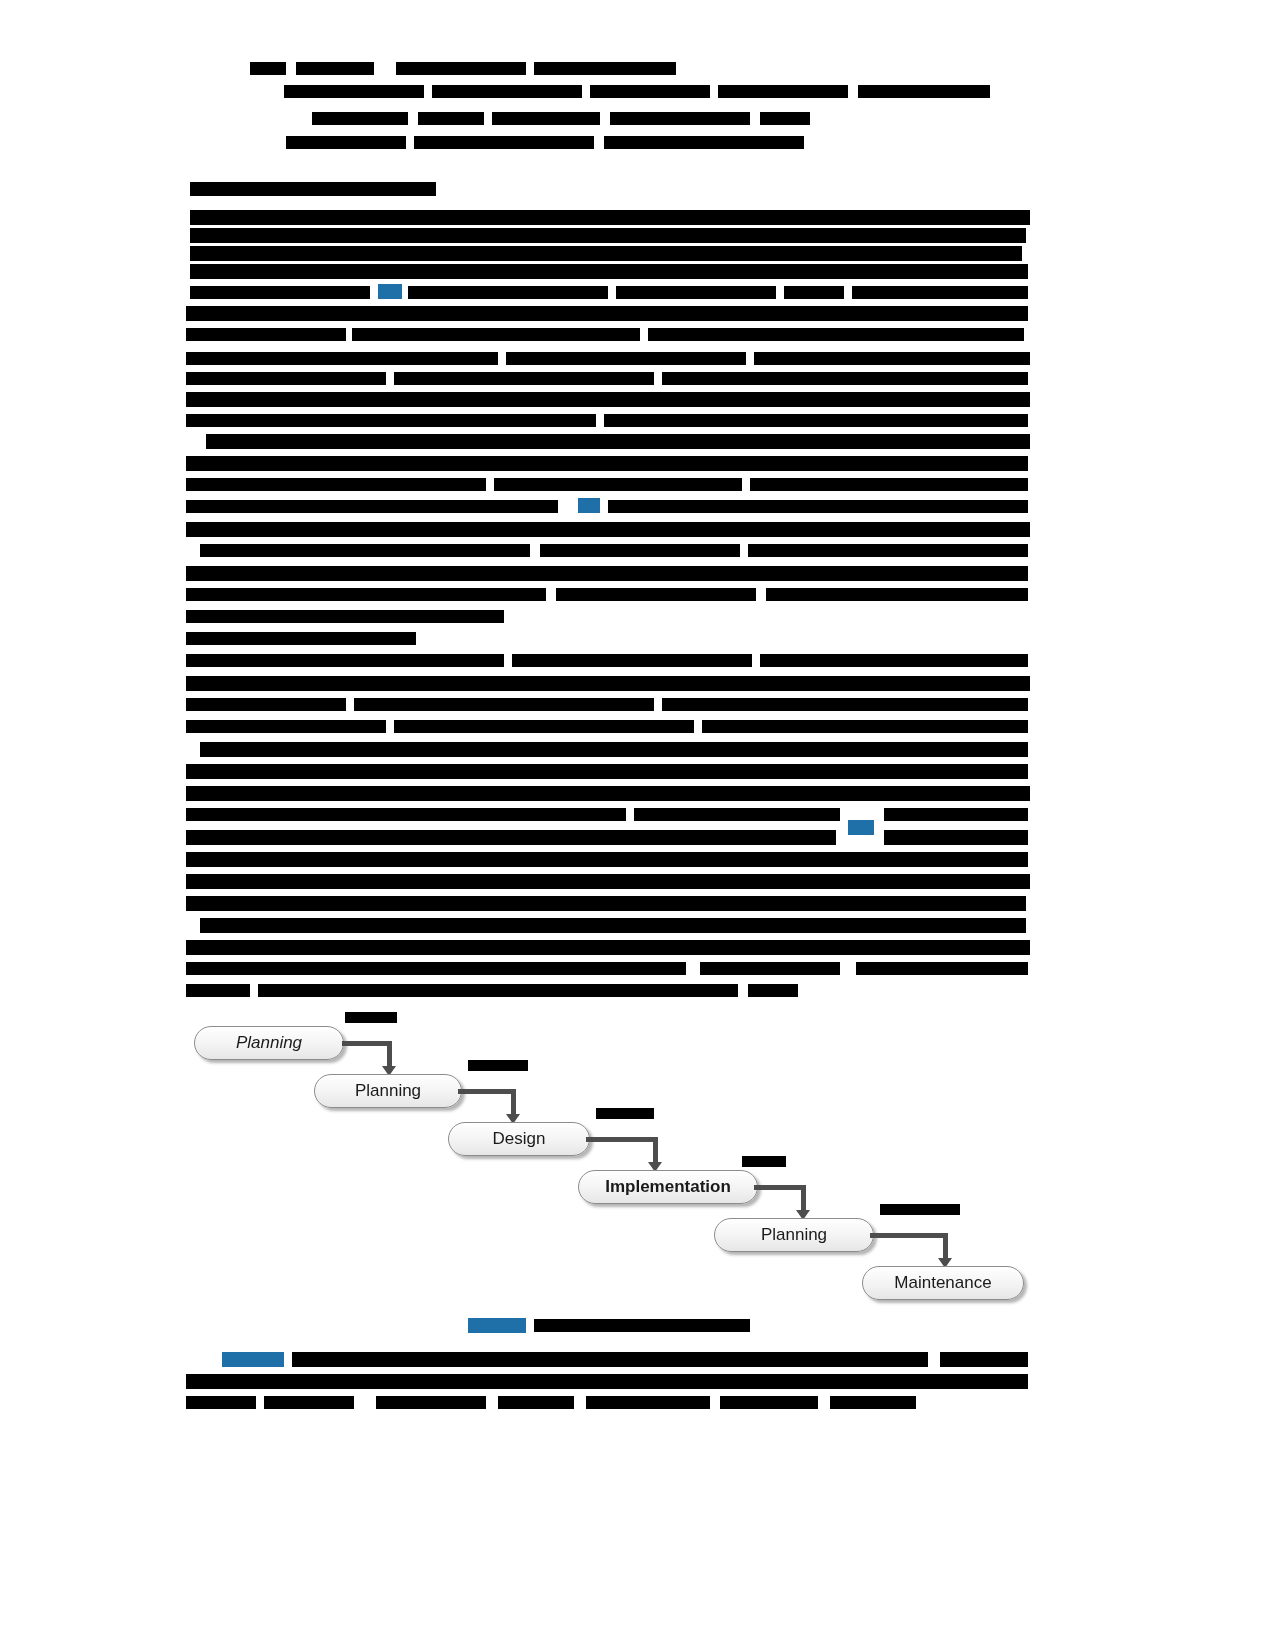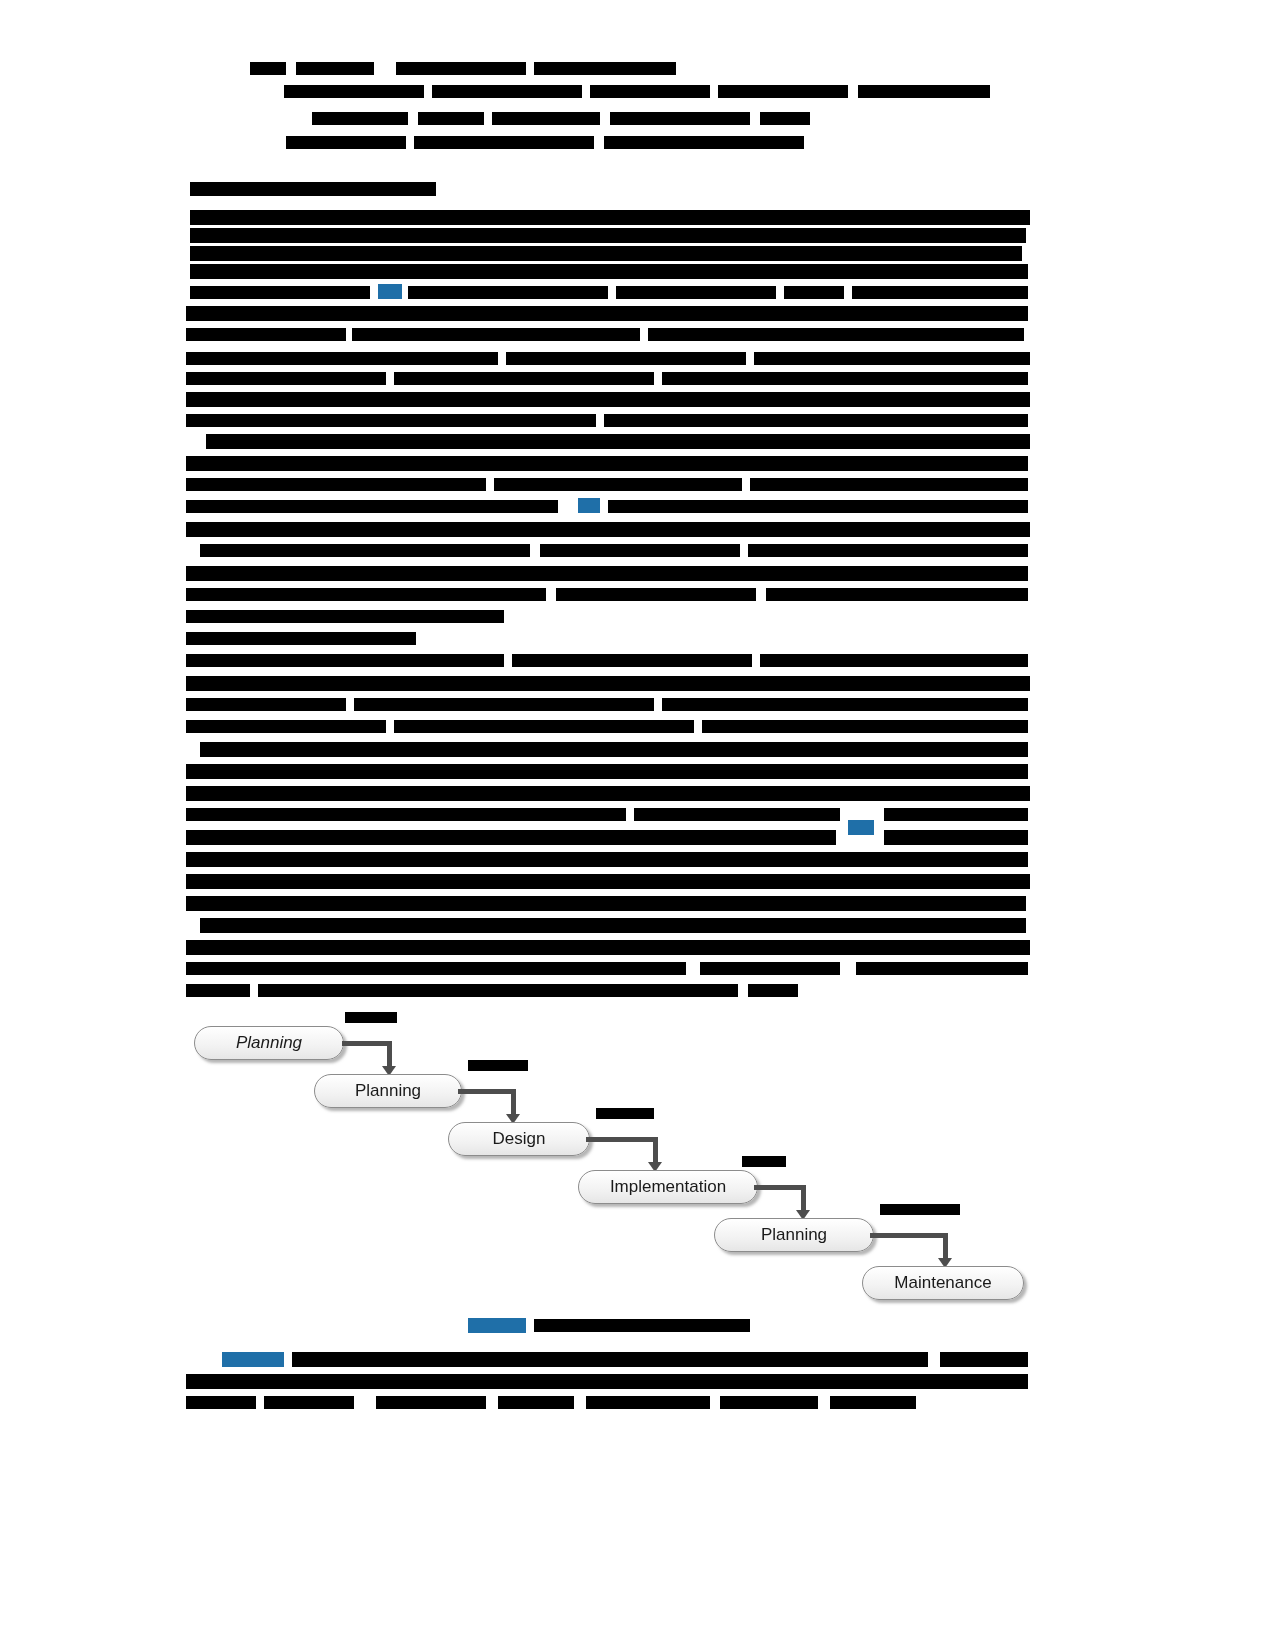--- a/index.html
+++ b/index.html
@@ -227,21 +227,21 @@
     <div class="arrowhead" style="left:326px; top:104px;"></div>
 
     <div class="node" style="left:268px; top:112px; width:140px;">
       <span>Design</span>
     </div>
     <div class="redline short" style="left:416px; top:98px; width:58px;"></div>
     <div class="connector" style="left:406px; top:127px; width:72px; height:5px;"></div>
     <div class="connector" style="left:473px; top:127px; width:5px; height:30px;"></div>
     <div class="arrowhead" style="left:468px; top:152px;"></div>
 
-    <div class="node" style="left:398px; top:160px; width:178px;">
+    <div class="node" style="left:398px; top:160px; width:178px;font-weight:bold;">
       <span>Implementation</span>
     </div>
     <div class="redline short" style="left:562px; top:146px; width:44px;"></div>
     <div class="connector" style="left:574px; top:175px; width:52px; height:5px;"></div>
     <div class="connector" style="left:621px; top:175px; width:5px; height:30px;"></div>
     <div class="arrowhead" style="left:616px; top:200px;"></div>
 
     <div class="node" style="left:534px; top:208px; width:158px;">
       <span>Planning</span>
     </div>

